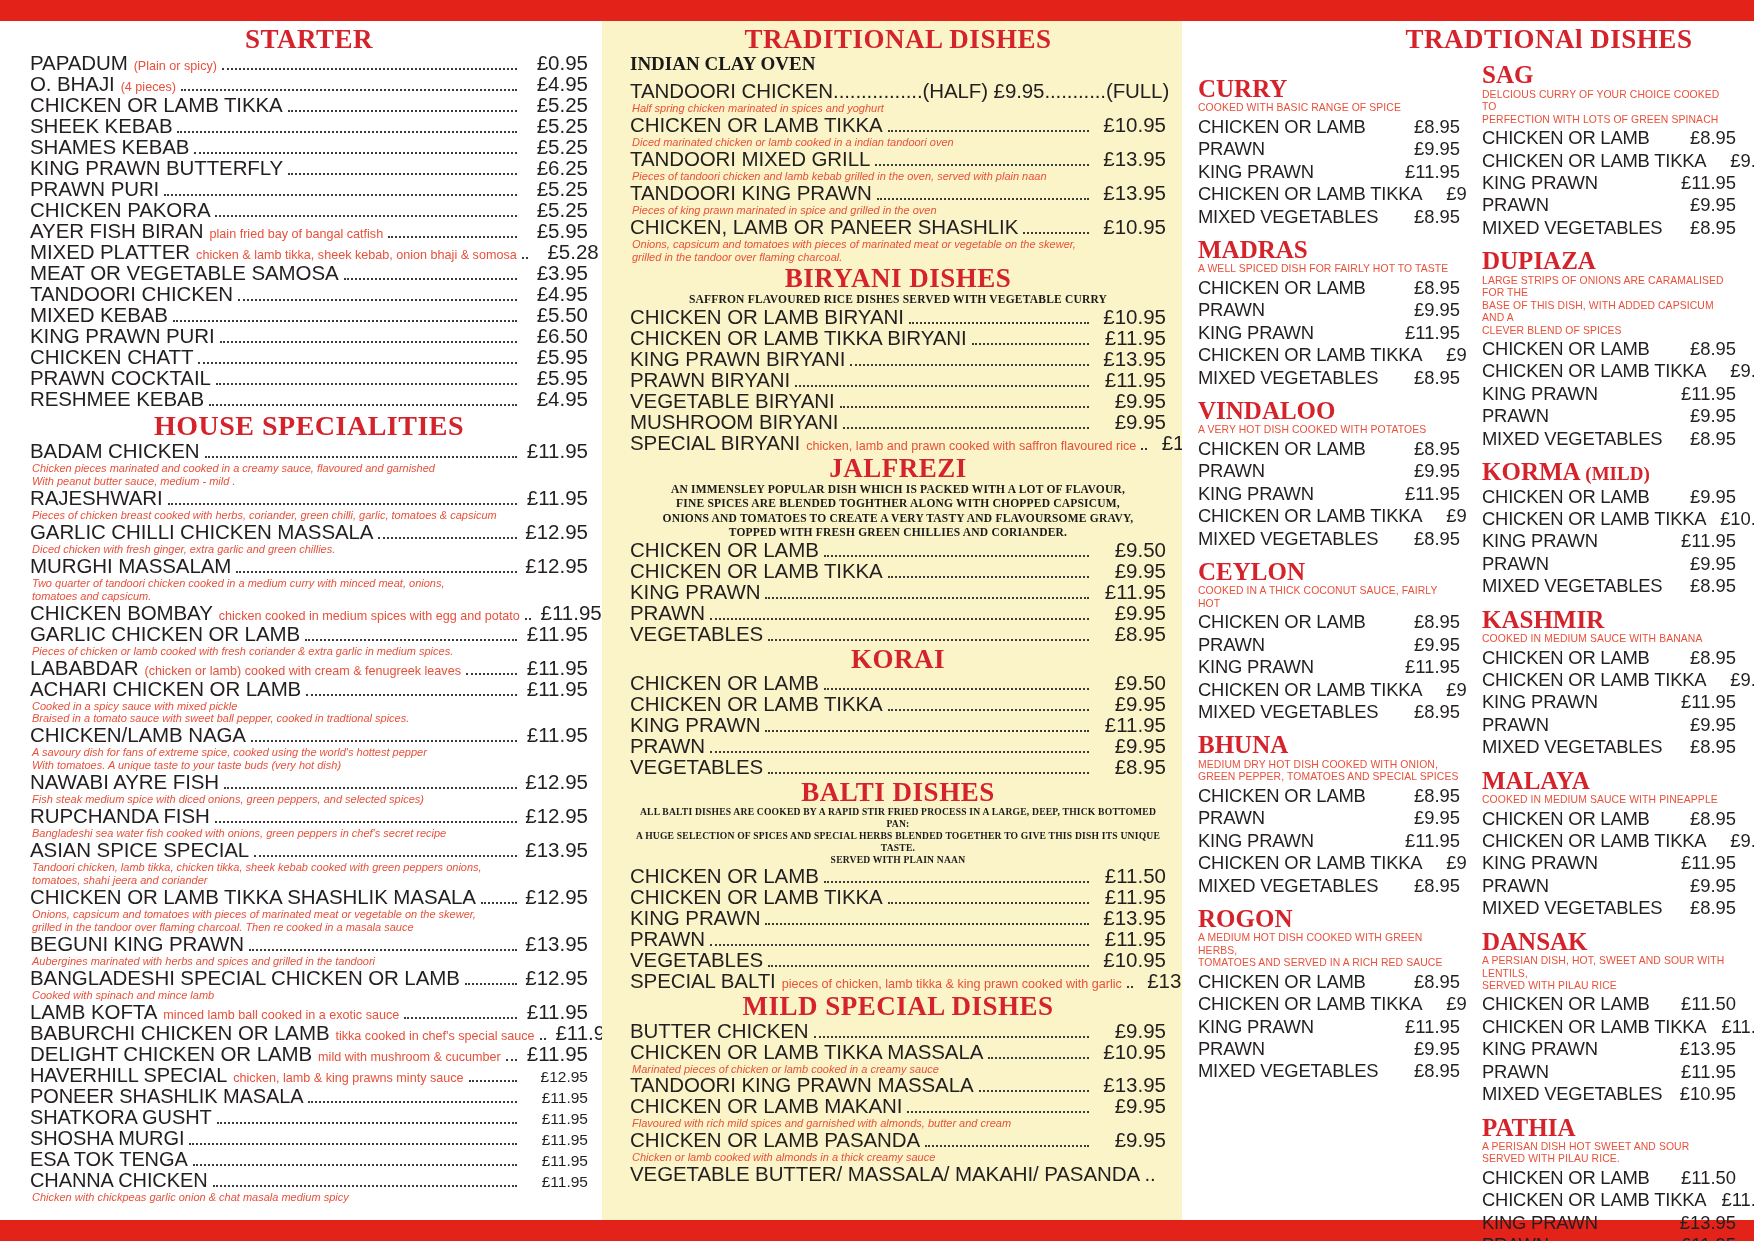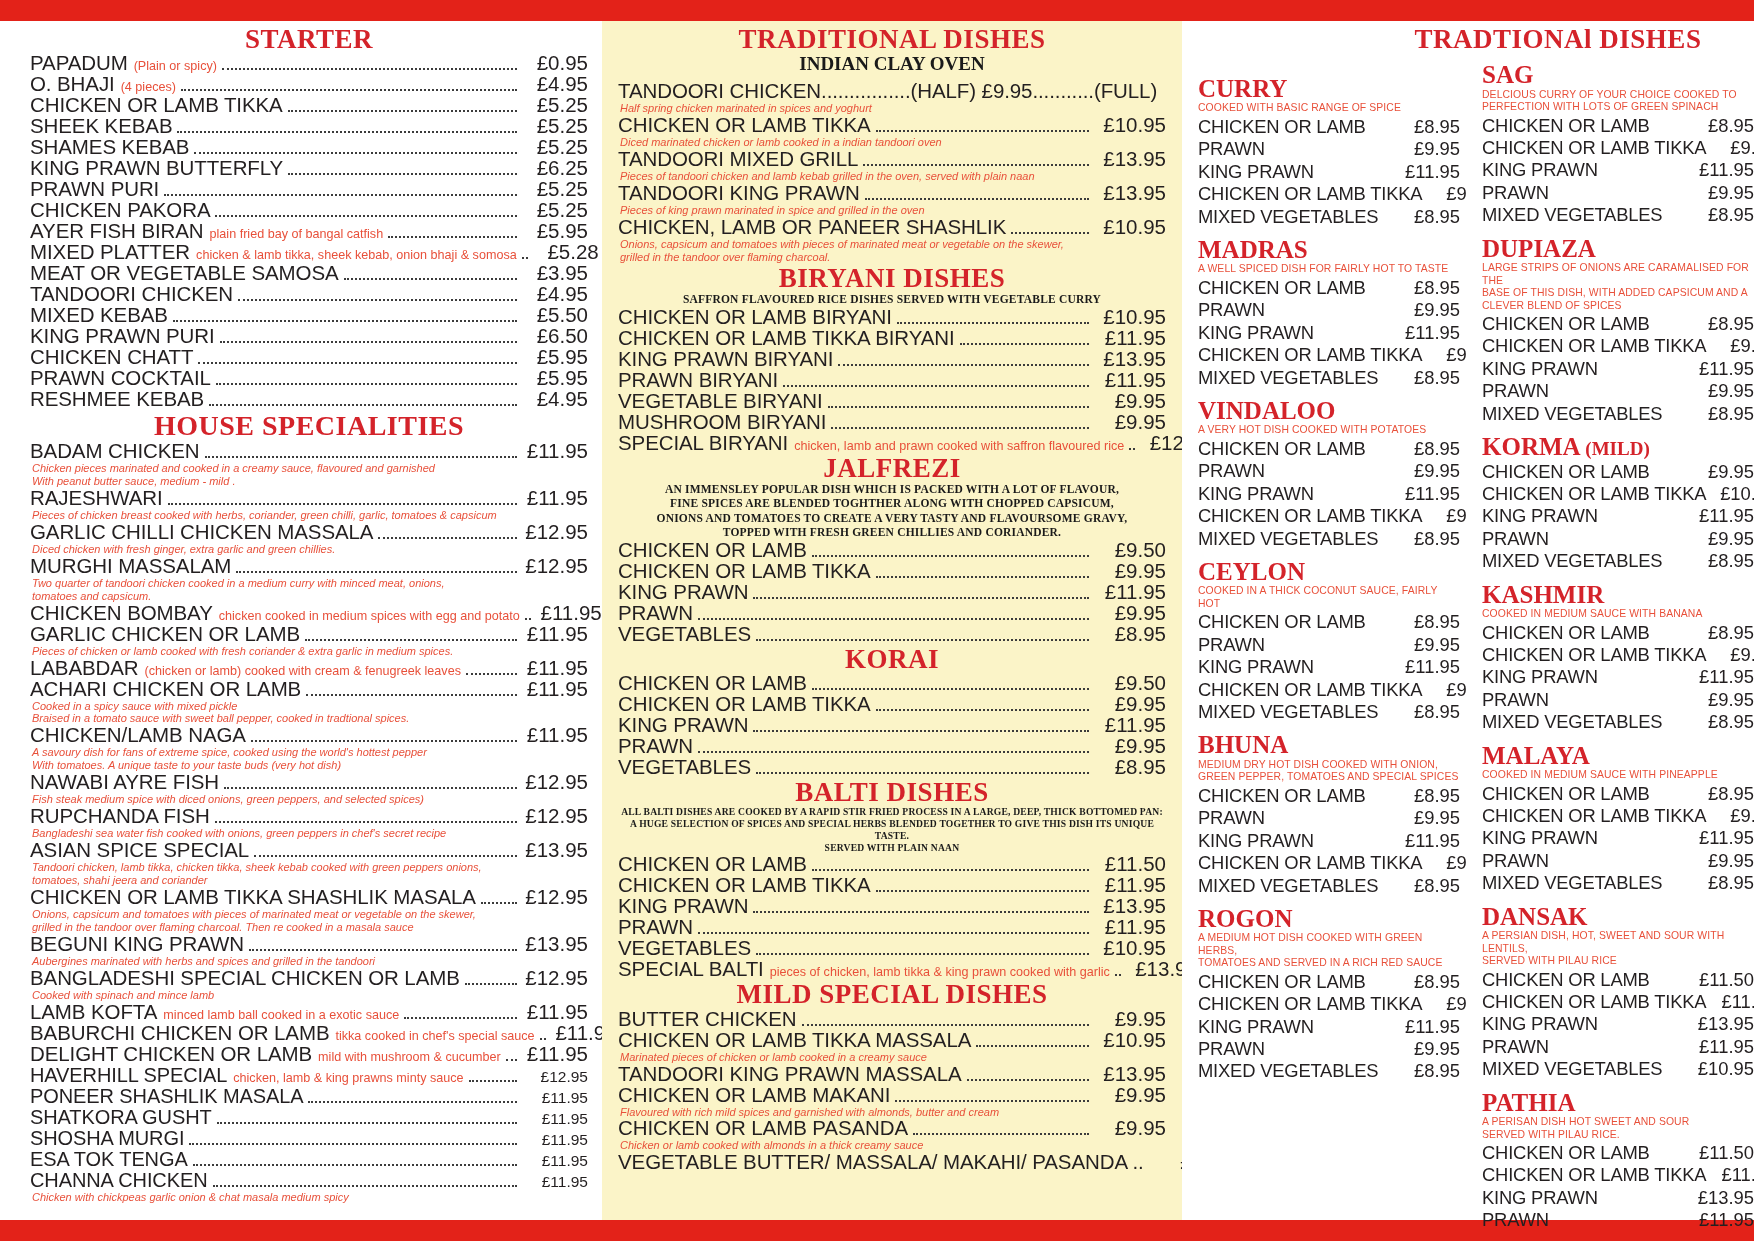--- a/index.html
+++ b/index.html
@@ -23,40 +23,39 @@
 
   .columns {
     position: absolute; top: 21px; left: 0;
     width: 1754px; height: 1199px;
     display: flex;
     align-items: stretch;
   }
 
   .col { position: relative; }
   .col-starter { width: 602px; background: #ffffff; padding: 4px 14px 0 30px; }
-  .col-trad    { width: 580px; background: #fbf4c8; padding: 4px 16px 0 16px; }
+  .col-trad    { width: 580px; background: #fbf4c8; padding: 4px 16px 0 28px; }
   .col-curry   { width: 286px; background: #ffffff; padding: 20px 8px 0 16px; }
-  .col-sag     { width: 286px; background: #ffffff; padding: 4px 0 0 14px; }
+  .col-sag     { width: 286px; background: #ffffff; padding: 4px 18px 0 14px; }
 
   
   .sec-head {
     font-family: "Liberation Serif", serif;
     font-weight: bold;
     color: #d4232a;
     text-align: center;
     font-size: 27px;
     letter-spacing: .5px;
     line-height: 1.05;
   }
   .sec-head.big { font-size: 28px; }
   .sec-sub {
     font-family: "Liberation Serif", serif;
     font-weight: bold;
     color: #1a1a1a;
-    text-align: center;
     font-size: 19px;
     line-height: 1.15;
   }
   .sec-note {
     font-family: "Liberation Serif", serif;
     font-weight: bold;
     color: #1a1a1a;
     text-align: center;
     font-size: 11.5px;
     line-height: 1.25;

